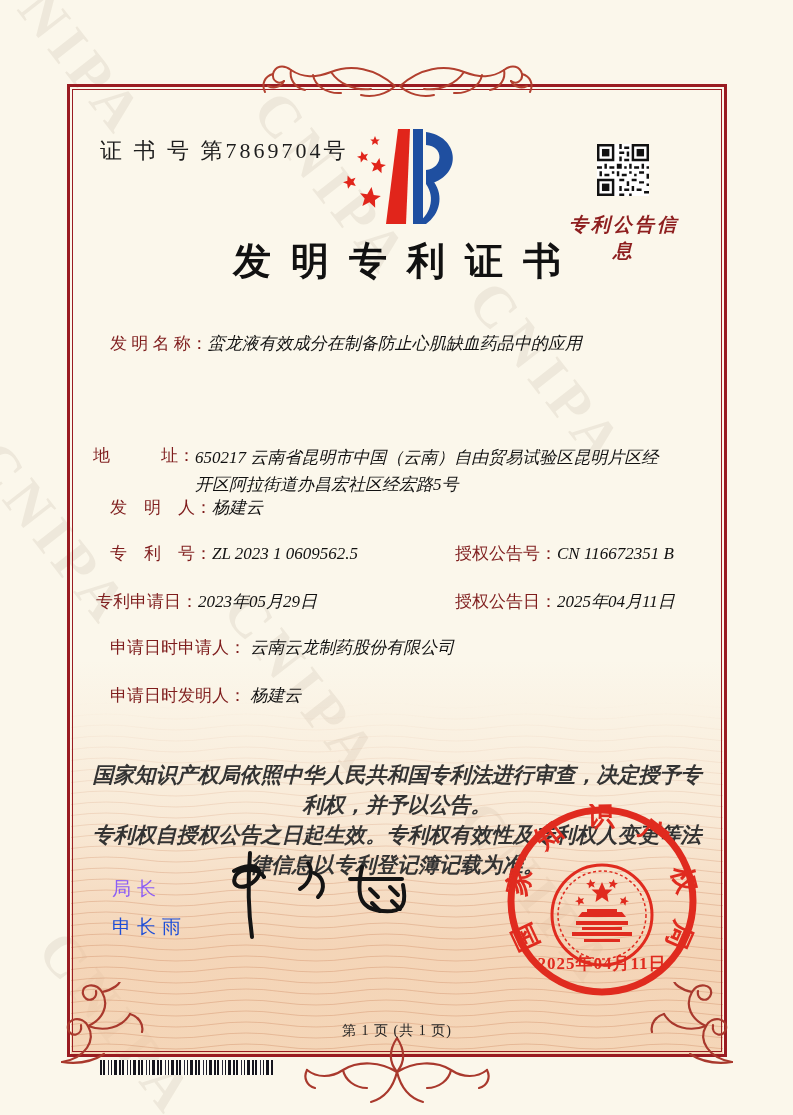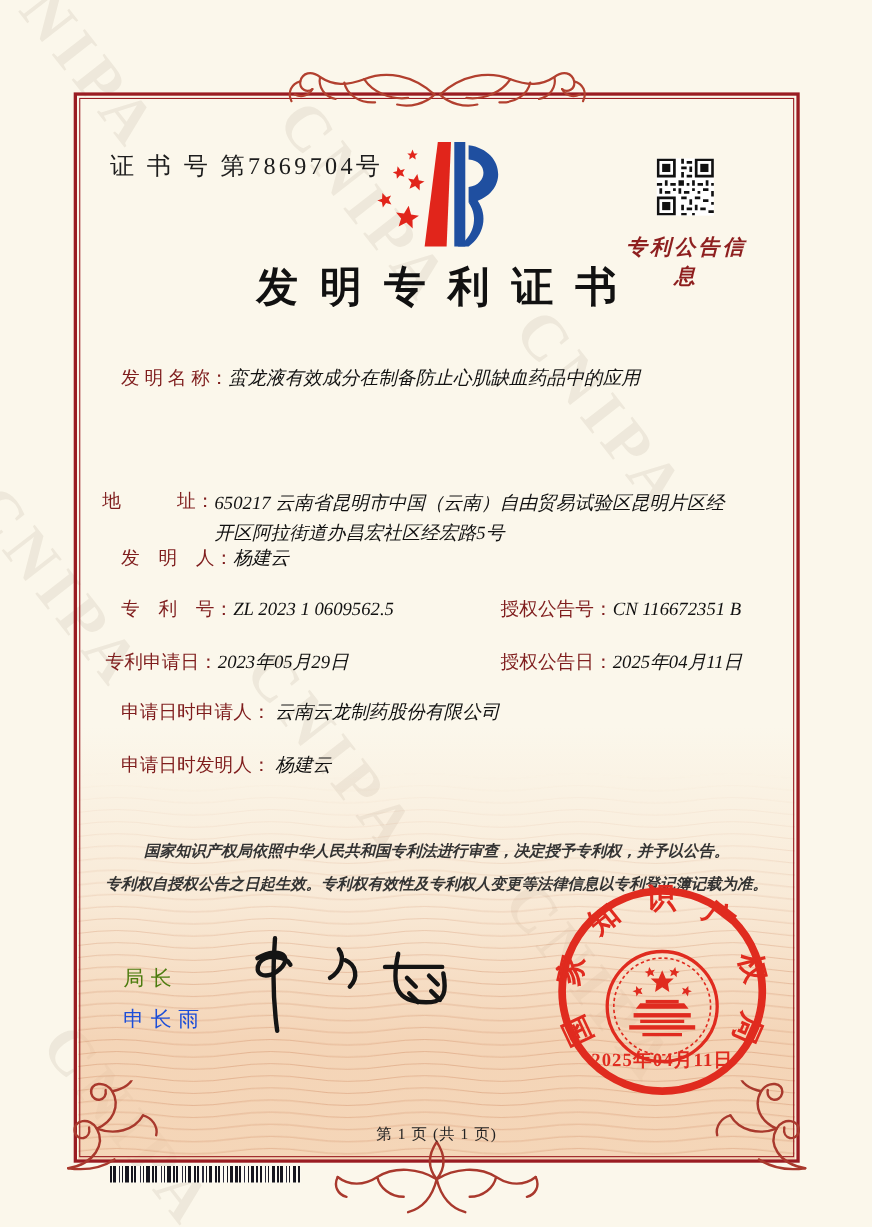--- a/index.html
+++ b/index.html
@@ -57,28 +57,28 @@
   .row{position:absolute;font-size:17px;white-space:nowrap;}
   .row .lab{color:#7f1d1d;}
   .row .val{color:#111;font-style:italic;}
   .addr-val{
     display:inline-block;width:478px;white-space:normal;word-break:break-all;
     vertical-align:top;line-height:27px;
   }
 
   .legal{
     position:absolute;left:88px;top:760px;width:618px;
-    font-size:14px;font-style:italic;line-height:30px;color:#333;
+    font-size:21px;font-style:italic;line-height:30px;color:#333;
     text-align:center;font-weight:bold;
   }
   .legal .l1{display:block;}
   .legal .l2{display:block;}
 
   .signer-title{position:absolute;left:112px;top:876px;font-size:19px;letter-spacing:6px;
-    font-family:Liberation Mono, monospace;color:#4d7c0f;}
+    font-family:Liberation Mono, monospace;color:#8b5cf6;}
   .signer-name{position:absolute;left:112px;top:914px;font-size:19px;letter-spacing:6px;
     font-family:"Liberation Sans","DejaVu Sans",sans-serif;color:#1d4ed8;}
   .signature{position:absolute;left:212px;top:845px;width:215px;height:100px;}
 
   .seal{position:absolute;left:505px;top:804px;width:194px;height:194px;}
   .seal svg{display:block;width:100%;height:100%;}
   .seal-date{
     position:absolute;left:505px;top:952px;width:194px;text-align:center;
     font-size:17px;font-weight:bold;color:#e02b1f;letter-spacing:1px;
   }

